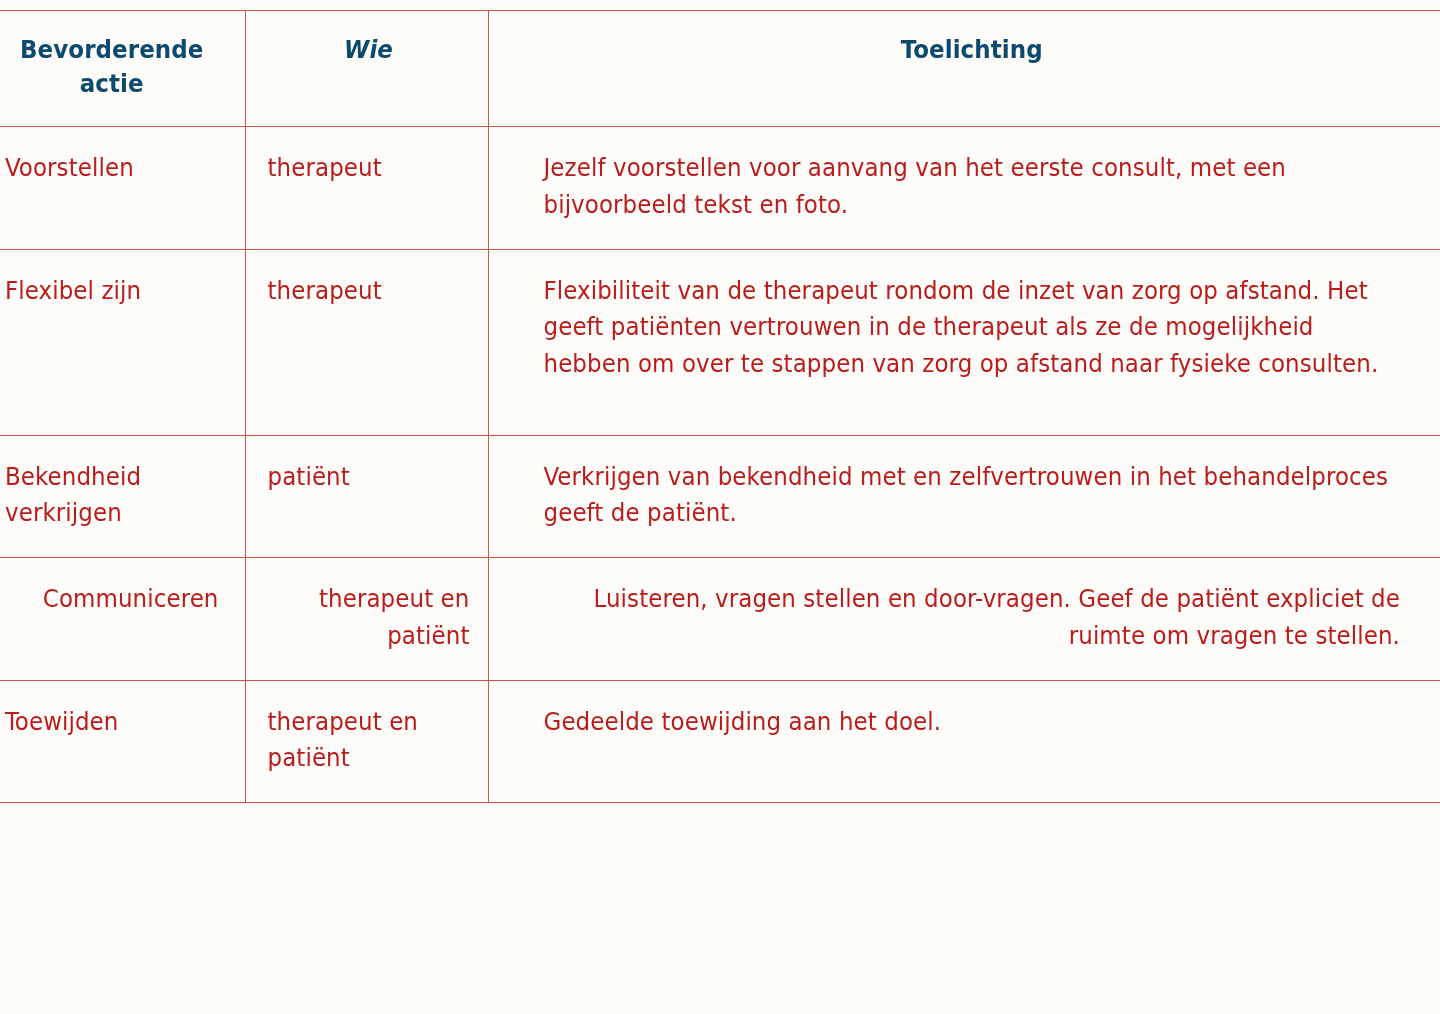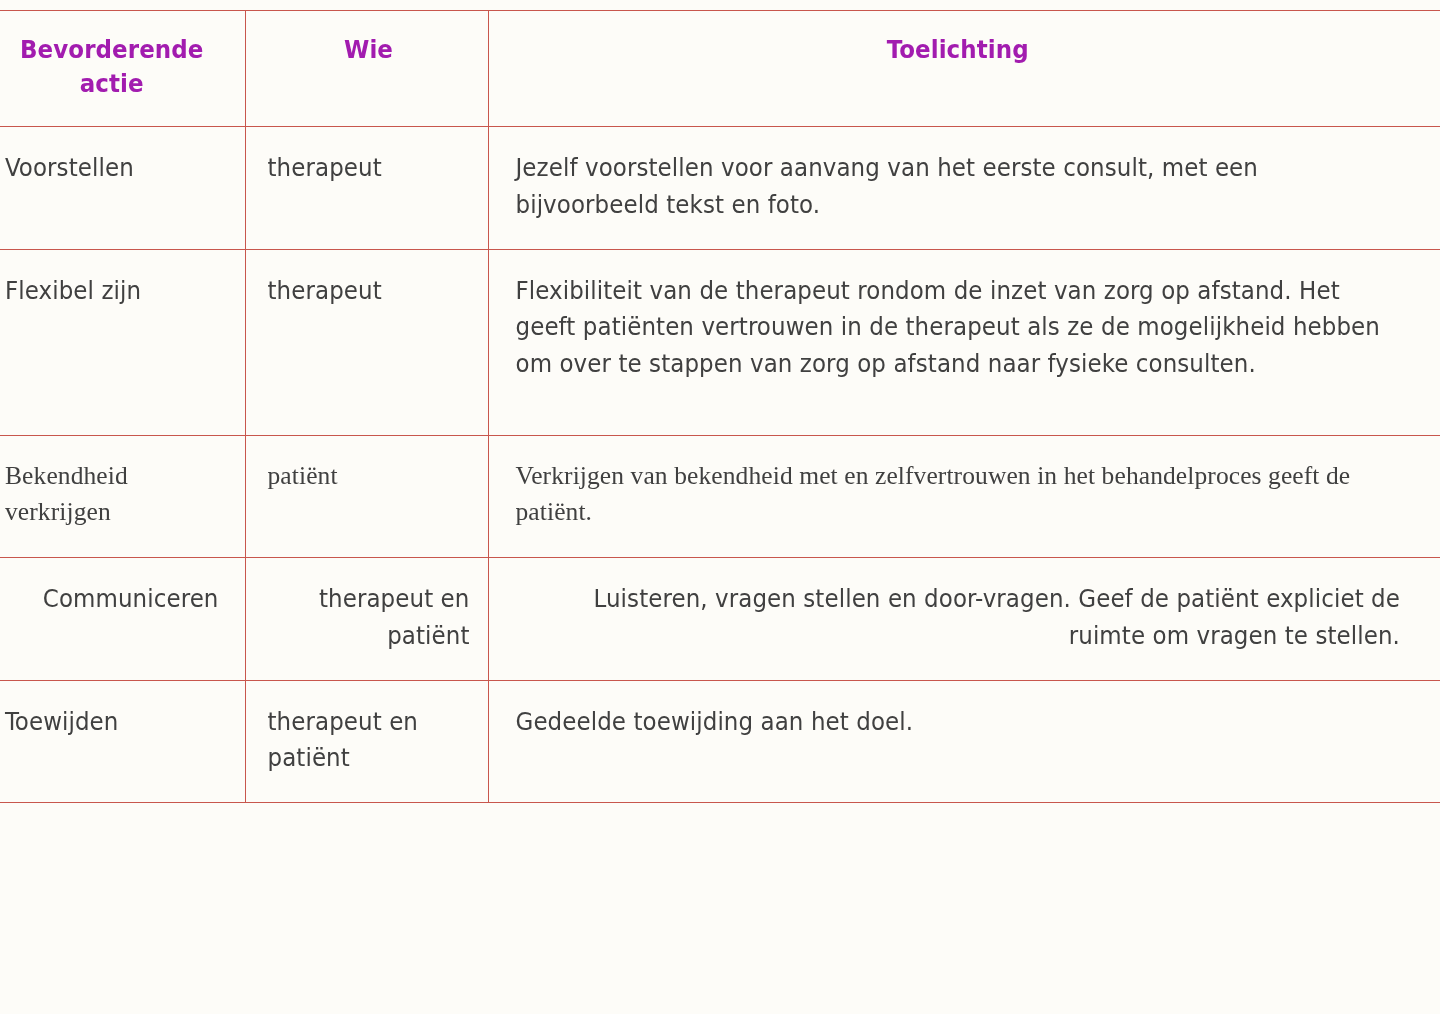--- a/index.html
+++ b/index.html
@@ -47,43 +47,43 @@
   table.facilitators td.col-who,
   table.facilitators th.col-expl,
   table.facilitators td.col-expl {
     border-left: 1.6px solid #c8564d;
   }
 
   .cell {
     padding: 22px 26px 26px 5px;
     font-size: 25.5px;
     line-height: 1.44;
-    color: #404040;
+    color: #b91c1c;
     letter-spacing: 0.1px;
     white-space: pre-line;
   }
   .col-who .cell  { padding-left: 22px; padding-right: 18px; }
-  .col-expl .cell { padding-left: 27px; padding-right: 40px; }
+  .col-expl .cell { padding-left: 27px; padding-right: 40px; margin-left: 28px; }
 
   thead th { height: 108px; }
   thead .cell {
-    color: #a21caf;
+    color: #0c4a6e;
     font-weight: 700;
     font-size: 25.5px;
     line-height: 1.32;
     padding-top: 22px;
   }
-  thead .col-who .cell  { padding-left: 22px; }
+  thead .col-who .cell  { padding-left: 22px; font-style: italic; }
   thead .col-expl .cell { padding-left: 27px; }
 
   tbody tr.r-voorstellen    td { height: 110px; }
   tbody tr.r-interesse      td { height: 145px; }
   tbody tr.r-betrokkenheid  td { height: 115px; }
   tbody tr.r-flexibel       td { height: 185px; }
-  tbody tr.r-bekendheid     td { height: 110px; font-family: Liberation Serif, serif; }
+  tbody tr.r-bekendheid     td { height: 110px; }
   tbody tr.r-communiceren   td { height: 107px; text-align: right; }
   tbody tr.r-toewijden      td { height: 105px; }
 </style>
 </head>
 <body>
 
 <div class="table-wrap">
   <table class="facilitators">
     <colgroup>
       <col class="c-action">

